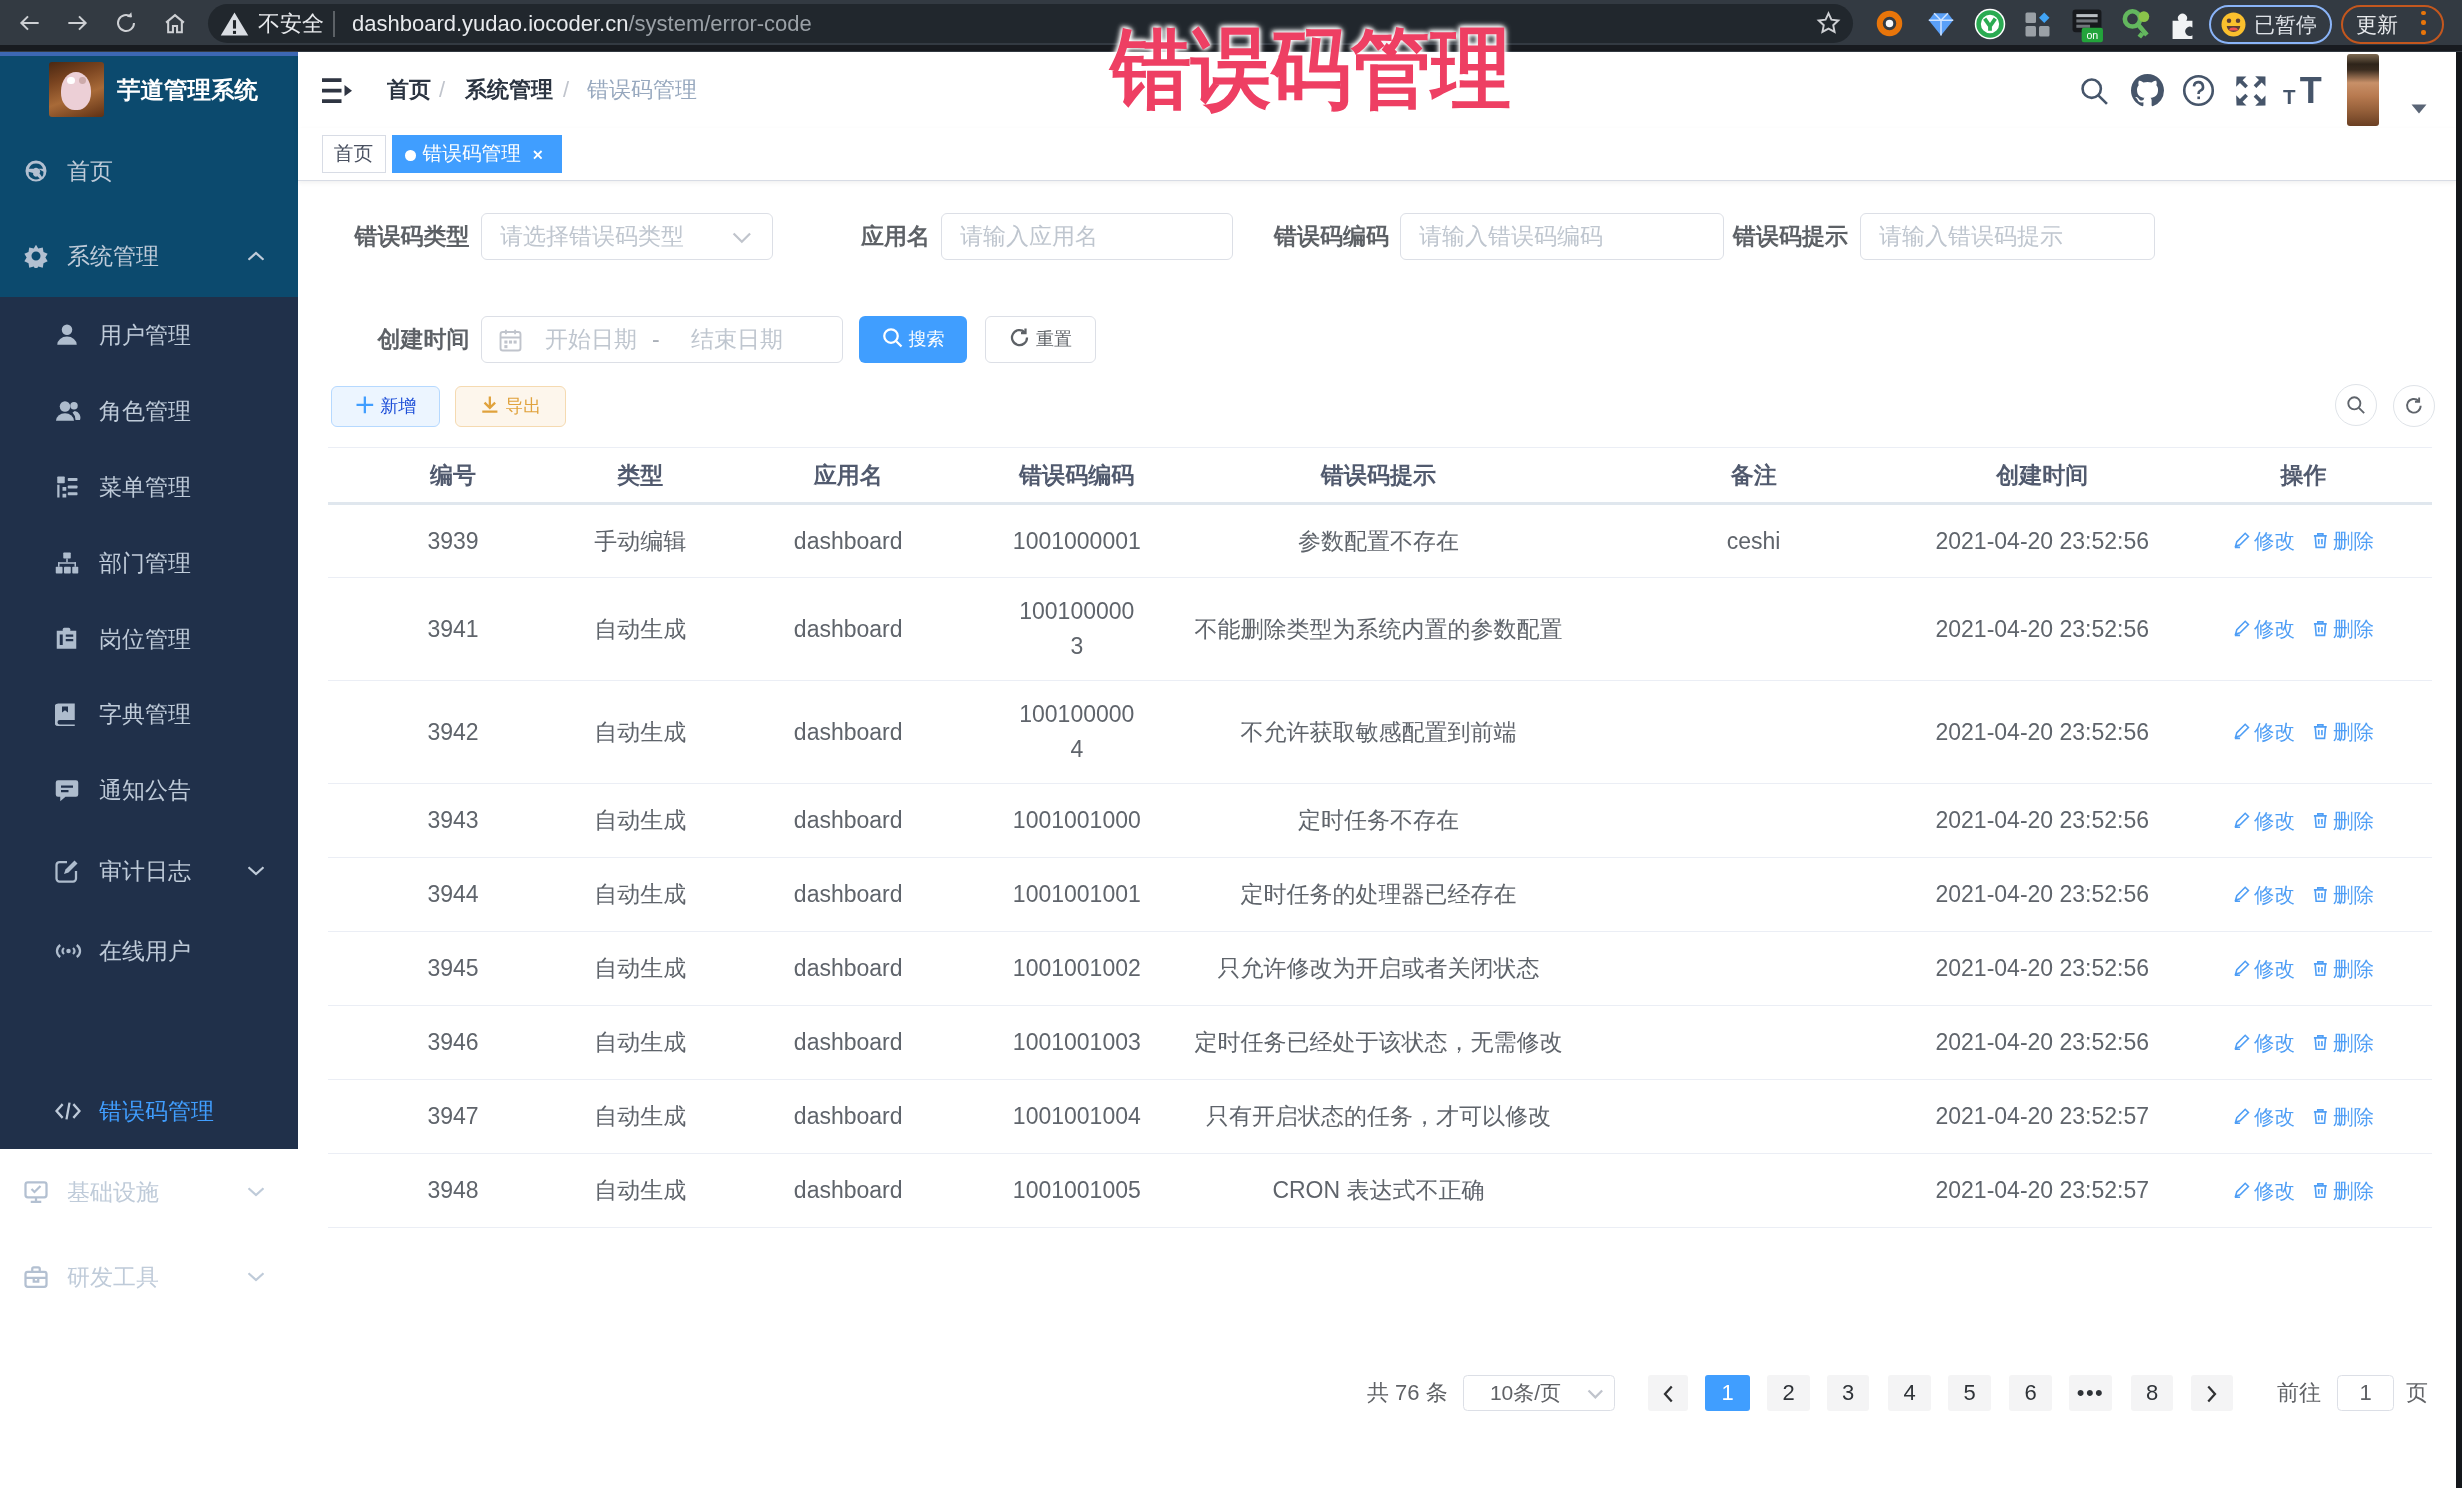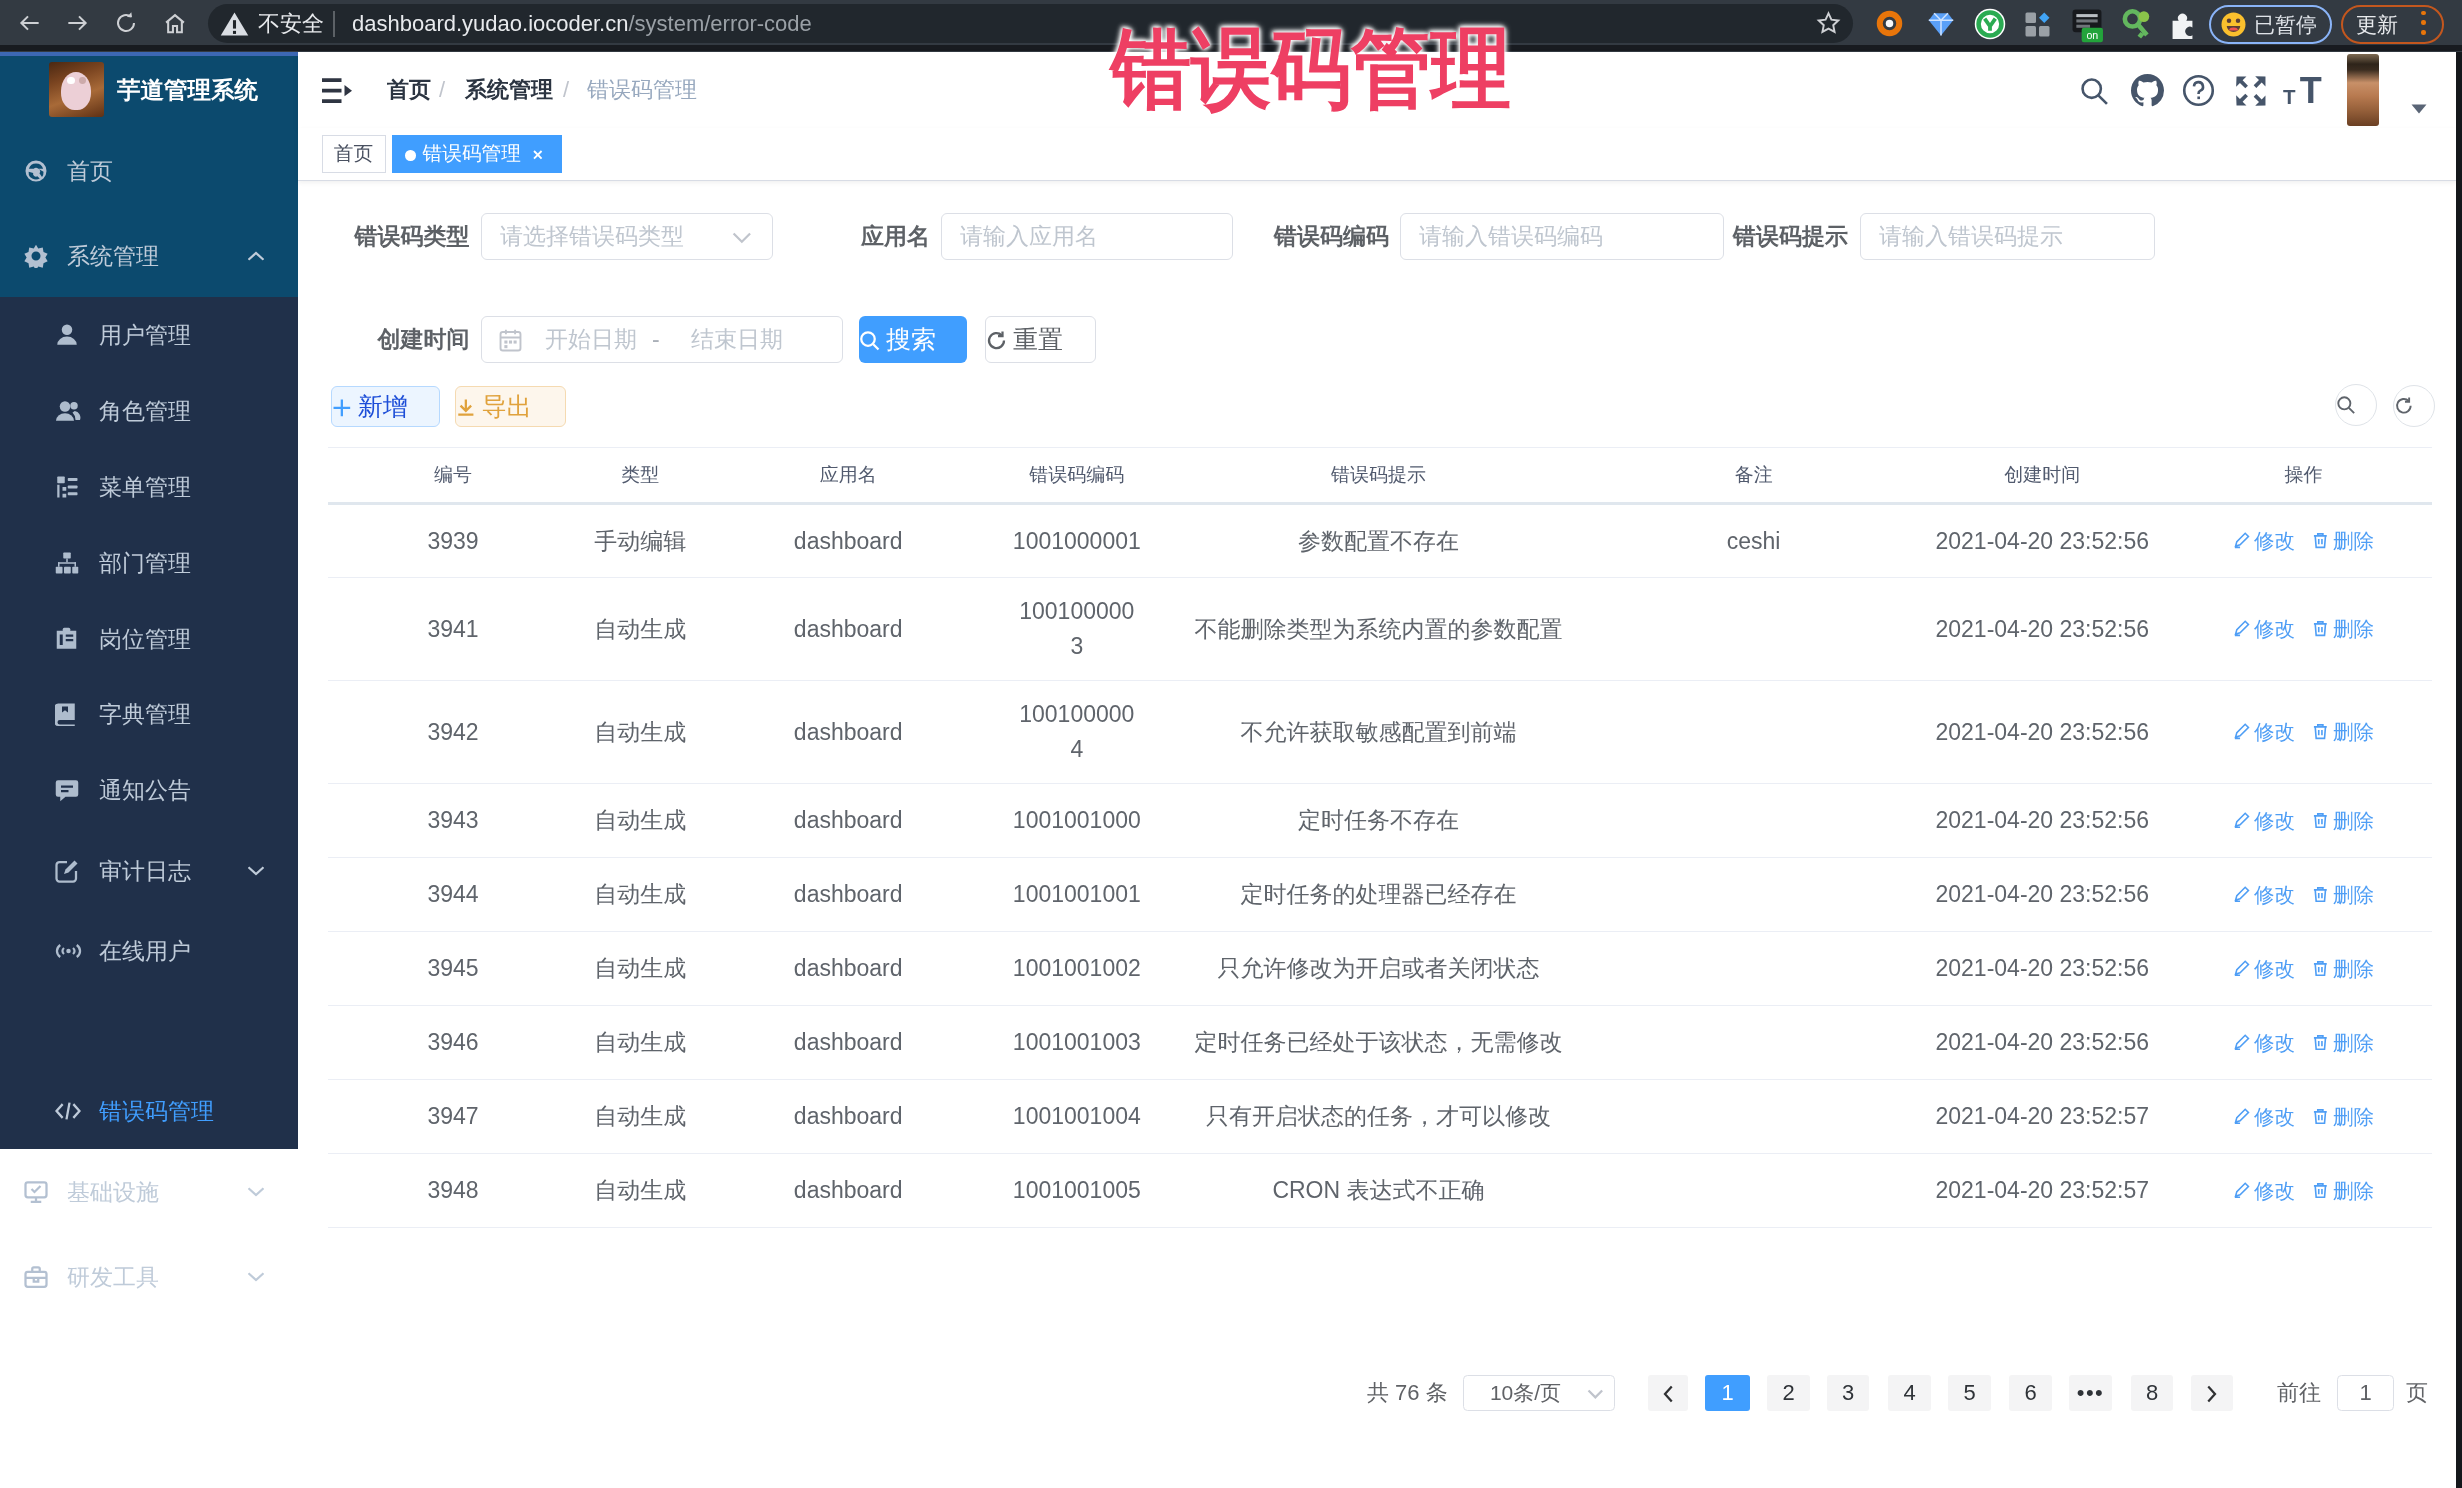--- a/index.html
+++ b/index.html
@@ -32,24 +32,24 @@
 #navbar{position:absolute;left:0;top:0;width:2159px;height:76px;background:#fff;box-shadow:0 1.5px 6px rgba(0,21,41,.08)}
 .bc{position:absolute;top:0;height:76px;line-height:76px;font-size:22px;white-space:nowrap}
 #tabsbar{position:absolute;left:0;top:76px;width:2159px;height:53px;background:#fff;border-bottom:1.5px solid #d8dce5;box-shadow:0 1.5px 4.5px rgba(0,0,0,.06)}
 .tab{position:absolute;top:6.8px;height:38px;line-height:35px;font-size:19.7px;border:0.8px solid #d8dce5;background:#fff;color:#495060;text-align:center}
 .tabactive{background:#409eff;border-color:#409eff;color:#fff}
 
 .flabel{position:absolute;height:47px;line-height:47px;font-size:23px;font-weight:bold;color:#5d6166;text-align:right;white-space:nowrap}
 .finput{position:absolute;height:47px;border:1.5px solid #dcdfe6;border-radius:6px;background:#fff;line-height:44px;font-size:23px;color:#bfc6cf;white-space:nowrap}
 .ph{padding-left:18px}
 
-.btn{position:absolute;border-radius:6px;font-size:25px;white-space:nowrap}
+.btn{position:absolute;border-radius:6px;font-size:18px;text-align:center;white-space:nowrap}
 
 #tbl{position:absolute;left:30px;top:395px;width:2104px;border-collapse:collapse;table-layout:fixed;font-size:23px;color:#5f646b}
-#tbl th{font-weight:normal;color:#515a6e;height:56px;border-bottom:3px solid #e0e7ee;border-top:0.8px solid #ebeef5;font-size:19px;text-align:center;padding:0}
+#tbl th{font-weight:bold;color:#515a6e;height:56px;border-bottom:3px solid #e0e7ee;border-top:0.8px solid #ebeef5;font-size:23px;text-align:center;padding:0}
 #tbl td{border-bottom:0.8px solid #ebeef5;text-align:center;padding:0;line-height:35px}
 .lnk{color:#4f9ef5;display:inline-flex;align-items:center;white-space:nowrap;font-size:20.5px}
 .lnk svg{margin-right:4.5px}
 
 .pg{position:absolute;top:1323px;height:36px}
 .pgbtn{background:#f4f4f5;border-radius:3px;color:#2f3338;font-size:22px;text-align:center;line-height:36px}
 
 #annot{position:absolute;left:1099px;top:16px;width:424px;text-align:center;transform:scaleY(1.1);font-size:80px;font-weight:bold;color:#ee3f63;white-space:nowrap;letter-spacing:0px;z-index:50;text-shadow:0 0 7.6px rgba(255,255,255,.95),0 0 3px rgba(255,255,255,.9),1.5px 1.5px 4.5px rgba(255,255,255,.8),-1.5px -1.5px 4.5px rgba(255,255,255,.8)}
 #rightstrip{position:absolute;left:2456px;top:52px;width:6px;height:1437px;background:#14171b}
 </style>

